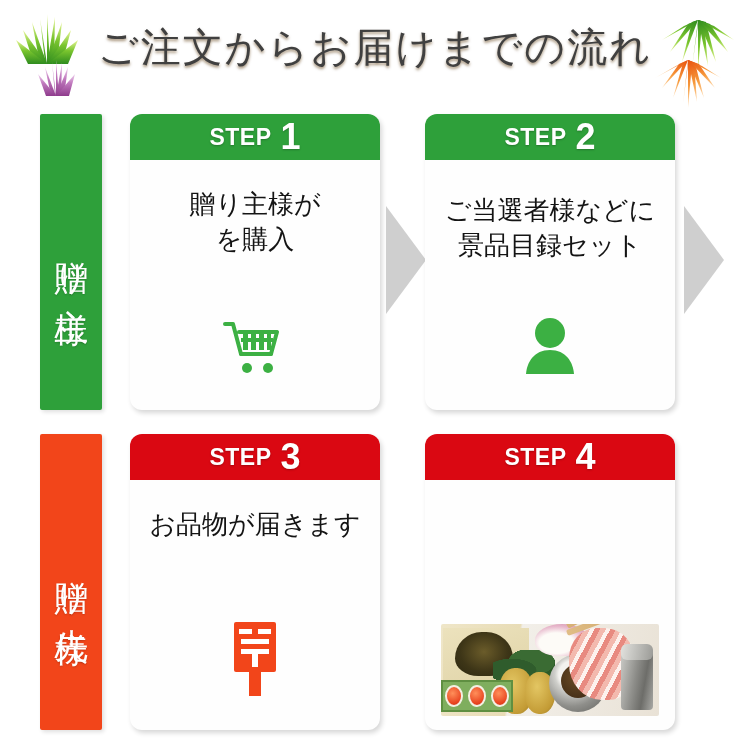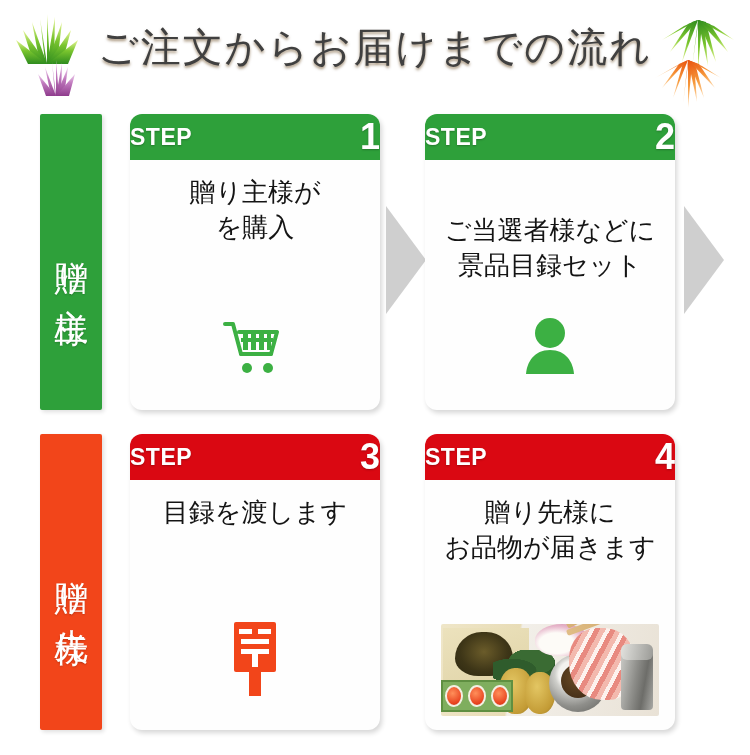--- a/index.html
+++ b/index.html
@@ -110,21 +110,21 @@
     box-shadow: 2px 3px 5px rgba(0,0,0,0.16);
     overflow: hidden;
   }
   .card-a { left: 130px; }
   .card-b { left: 425px; }
 
   .card-head {
     height: 46px;
     display: flex;
     align-items: center;
-    justify-content: space-between;
+    justify-content: center;
     gap: 9px;
     color: #ffffff;
   }
   .head-green { background: #2EA03A; }
   .head-red   { background: #DA0812; }
   .step-word {
     font-family: "Liberation Sans", sans-serif;
     font-weight: bold;
     font-size: 23px;
     letter-spacing: 0.5px;
@@ -139,29 +139,29 @@
   }
 
   .card-body {
     position: relative;
     height: 250px;
     display: flex;
     flex-direction: column;
     align-items: center;
   }
   .card-text {
-    margin-top: 16px;
+    margin-top: 28px;
     text-align: center;
     font-family: "Liberation Serif", "DejaVu Serif", serif;
     font-size: 26px;
     line-height: 1.33;
     color: #141414;
     letter-spacing: 0px;
   }
-  .card-text.two-line { margin-top: 54px; }
+  .card-text.two-line { margin-top: 34px; }
   .card-note {
     margin-top: 2px;
     text-align: center;
     font-family: "Liberation Serif", "DejaVu Serif", serif;
     font-size: 15px;
     color: #141414;
   }
   .card-icon {
     margin-top: auto;
     margin-bottom: 34px;
@@ -448,21 +448,21 @@
     <span class="vtext">贈り先様</span>
   </div>
 
   <div class="card card-a">
     <div class="card-head head-red">
       <span class="step-word">STEP</span>
       <span class="step-num">3</span>
     </div>
     <div class="card-body">
       <div class="card-text">
-        <div>目録を渡します</div>
+        <div>お品物が届きます</div>
       </div>
       <div class="card-icon">
         <svg width="54" height="74" viewBox="0 0 54 74">
           <rect x="6" y="0" width="42" height="50" rx="2" fill="#F2451A"></rect>
           <rect x="21" y="50" width="12" height="24" fill="#F2451A"></rect>
           <rect x="11" y="7" width="13" height="5" fill="#ffffff"></rect>
           <rect x="30" y="7" width="13" height="5" fill="#ffffff"></rect>
           <rect x="13" y="17" width="28" height="5" fill="#ffffff"></rect>
           <rect x="13" y="27" width="28" height="5" fill="#ffffff"></rect>
           <rect x="24" y="27" width="6" height="18" fill="#ffffff"></rect>
@@ -470,24 +470,20 @@
       </div>
     </div>
   </div>
 
   <div class="card card-b">
     <div class="card-head head-red">
       <span class="step-word">STEP</span>
       <span class="step-num">4</span>
     </div>
     <div class="card-body">
-      <div class="card-text">
-        <div>贈り先様に</div>
-        <div>お品物が届きます</div>
-      </div>
       <div class="card-photo-wrap">
         <div class="photo">
           <div class="ph-box"></div>
           <div class="ph-lobster"></div>
           <div class="ph-leaf"></div>
           <div class="ph-pine1"></div>
           <div class="ph-pine2"></div>
           <div class="ph-melonbox">
             <span class="ph-melon"></span>
             <span class="ph-melon"></span>

